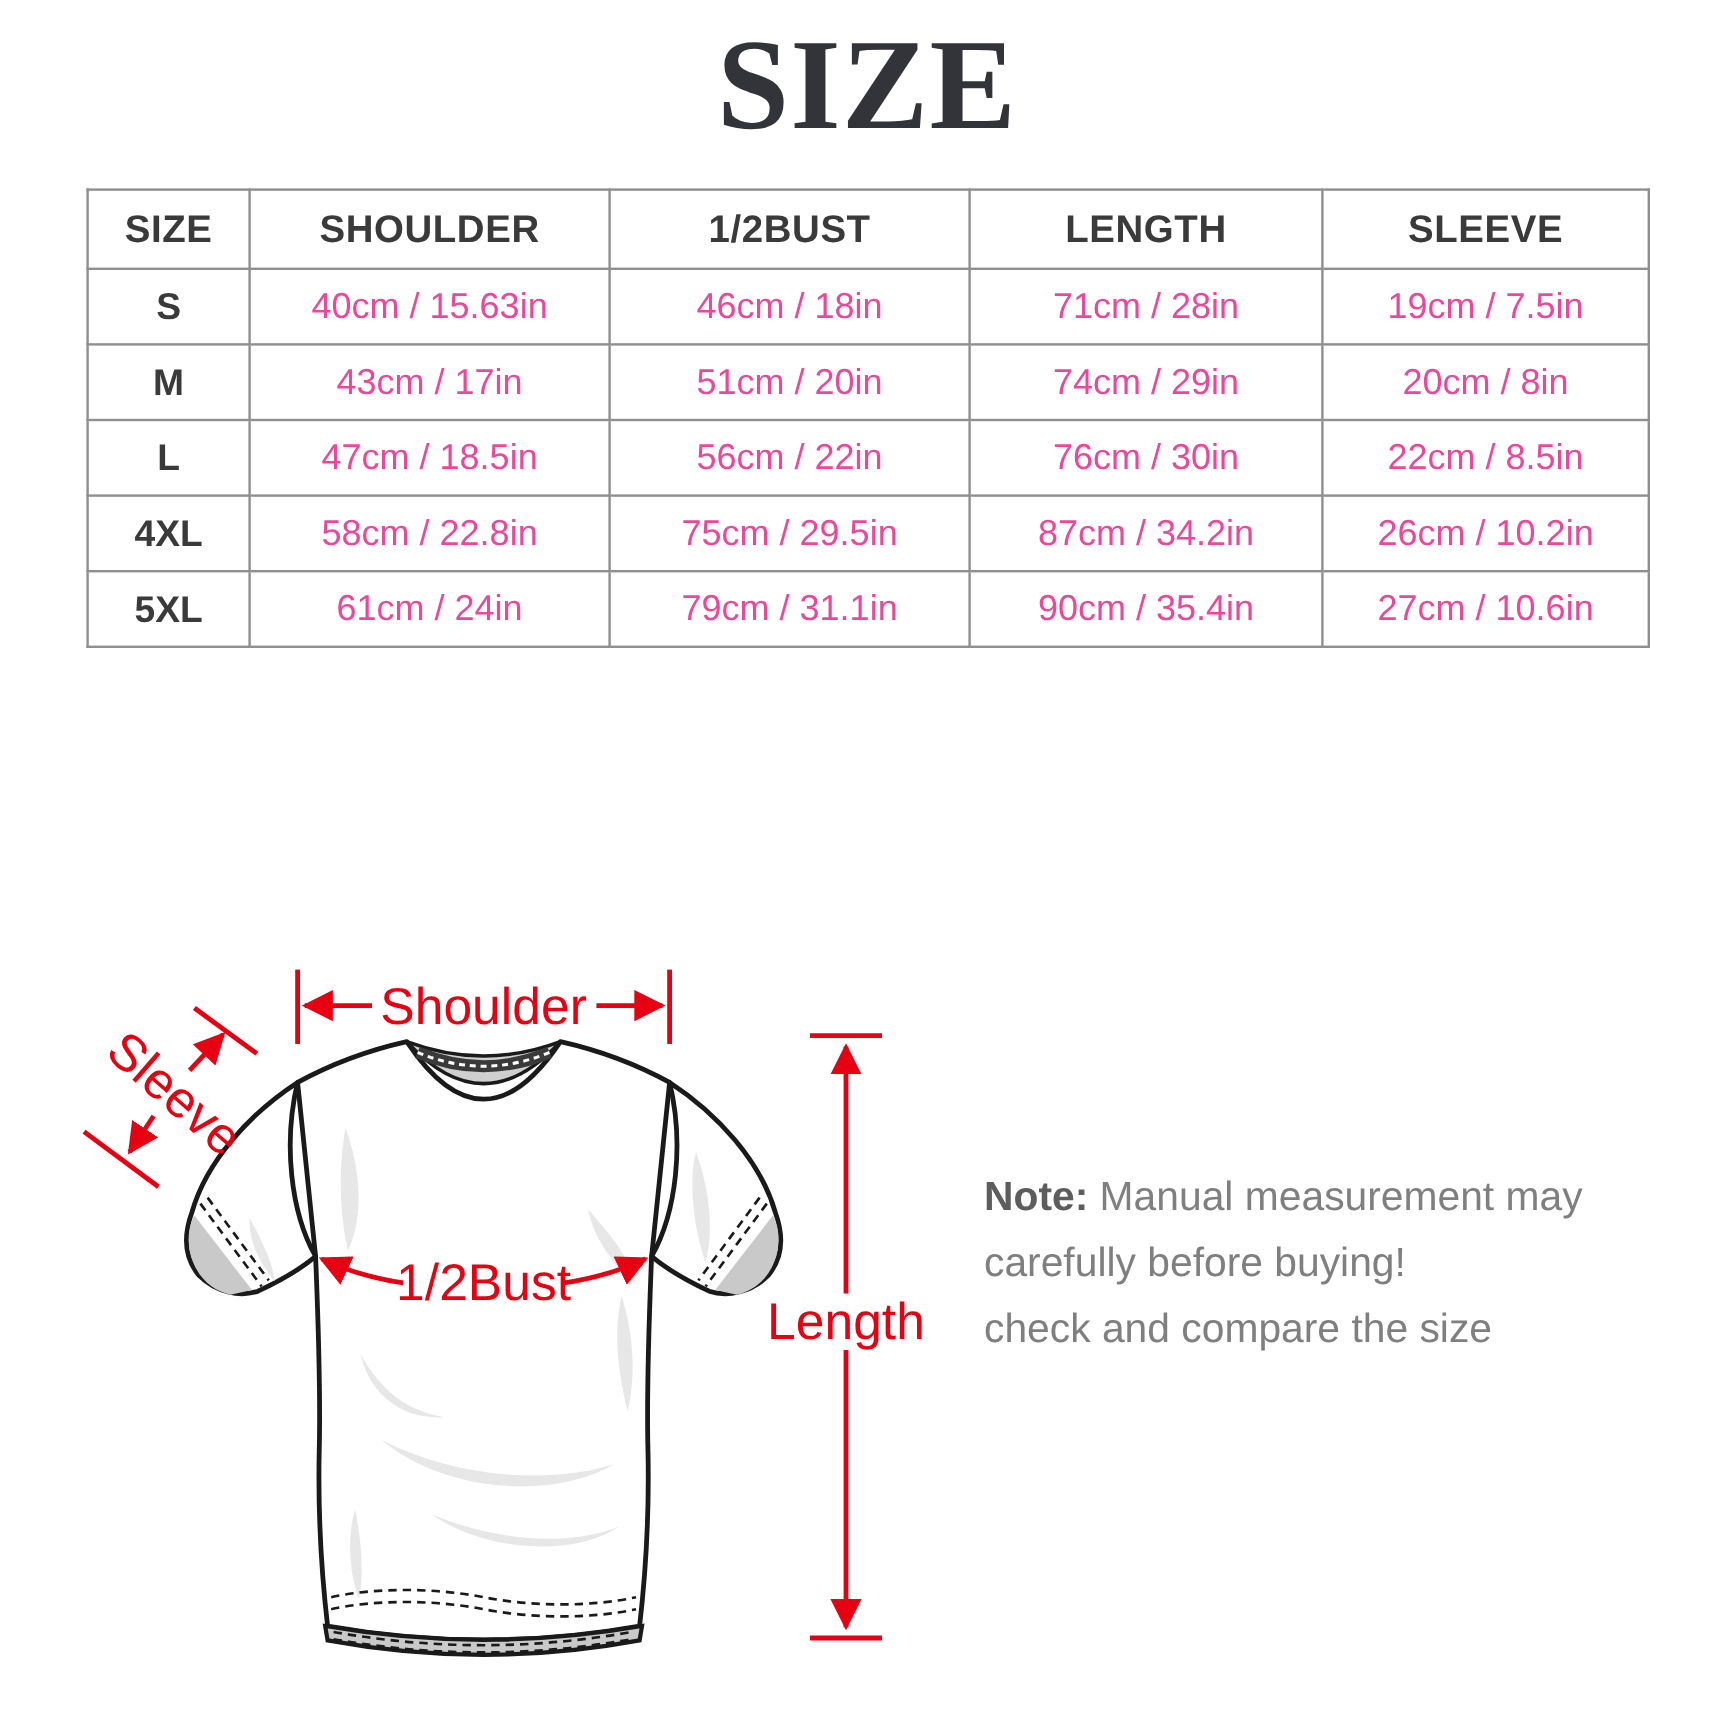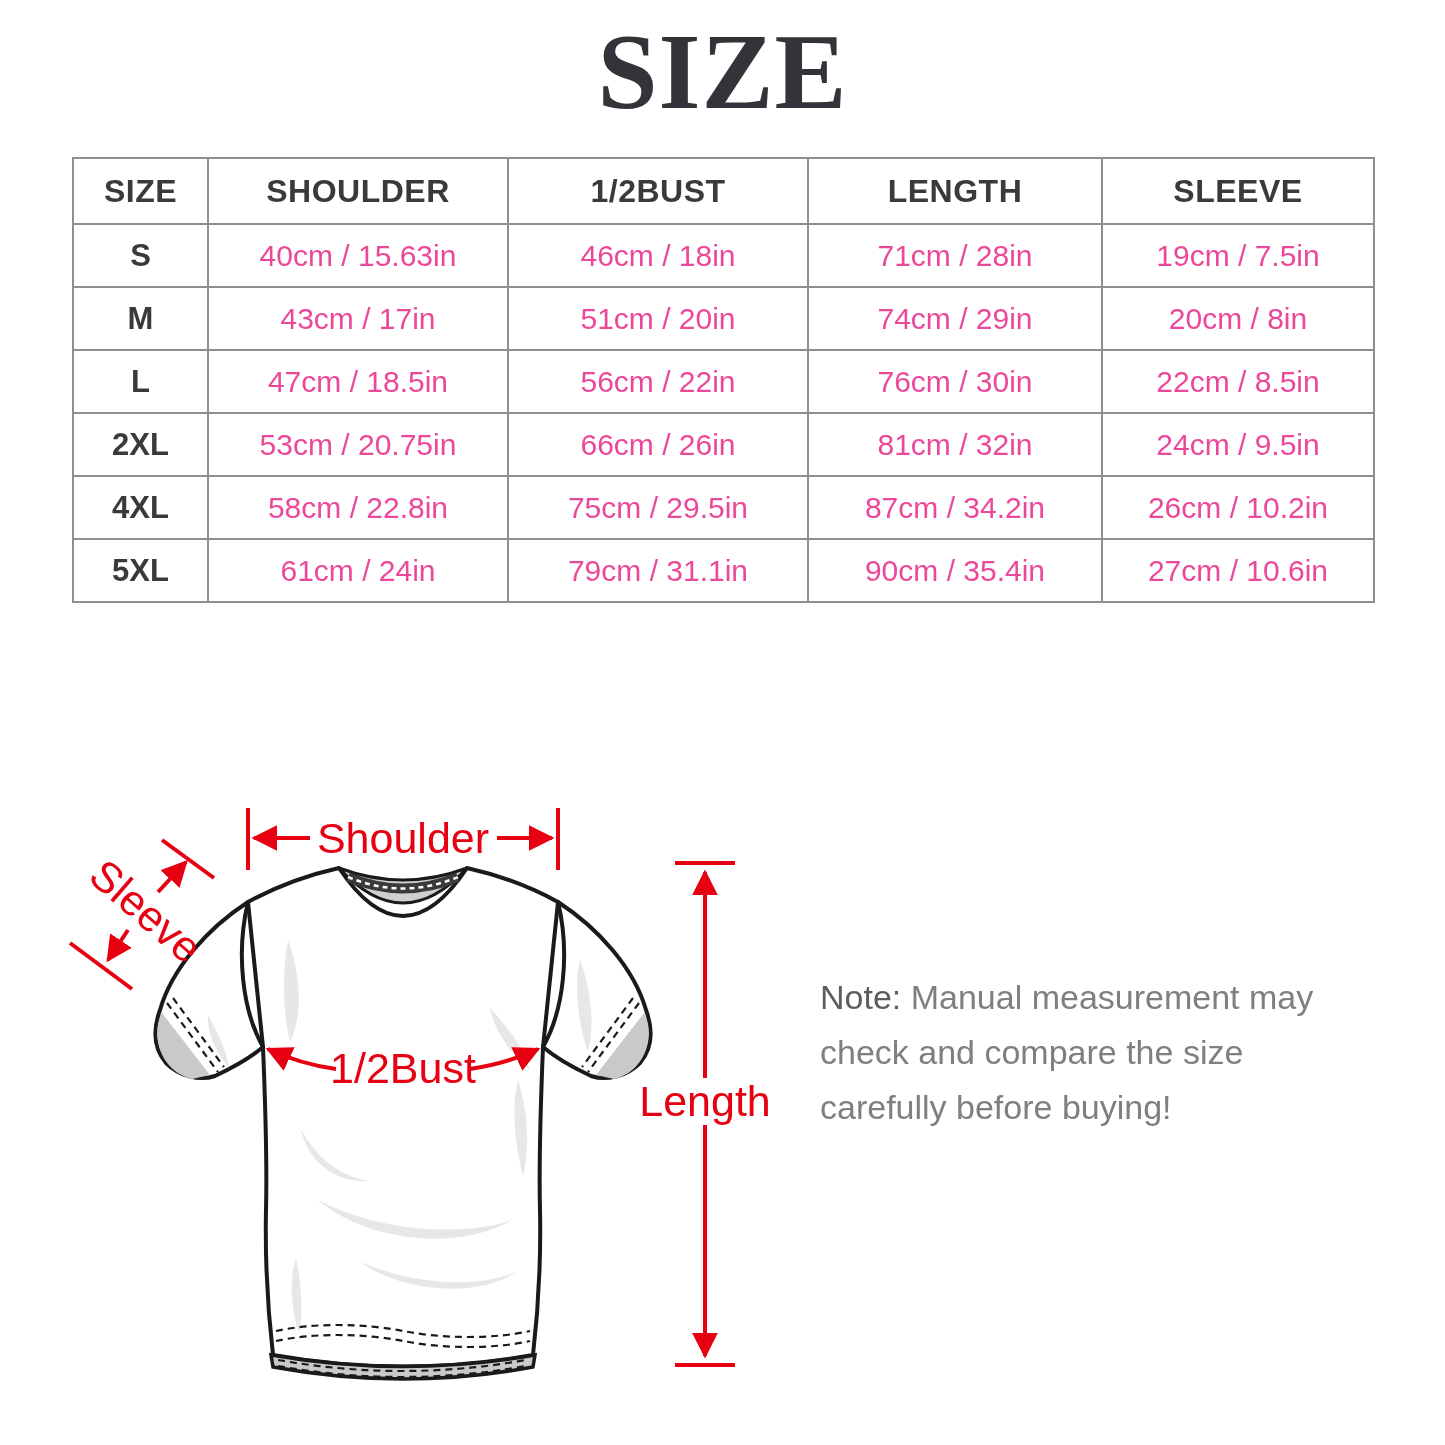--- a/index.html
+++ b/index.html
@@ -15,21 +15,21 @@
   table.size-table th{height:64px;font-size:32px;font-weight:bold;color:#3a3a3a;letter-spacing:.5px;}
   table.size-table td{height:61px;font-size:30px;color:#ec4899;font-weight:normal;}
   table.size-table td.size-col{font-weight:bold;color:#3a3a3a;font-size:31px;}
   .diagram{position:absolute;left:60px;top:780px;width:760px;height:660px;}
   .shirt-line{fill:none;stroke:#1a1a1a;stroke-width:4;stroke-linejoin:round;stroke-linecap:round;}
   .ann{stroke:var(--accent,#e60012);stroke-width:4;fill:none;stroke-linecap:butt;}
   .ann-text{fill:var(--accent,#e60012);font-size:43px;font-family:"Liberation Sans",sans-serif;}
   .stitch{fill:none;stroke:#1a1a1a;stroke-width:2.2;stroke-dasharray:7 5;}
   .note{position:absolute;left:820px;top:970px;width:540px;font-size:34px;
         line-height:55px;color:#7f7f7f;}
-  .note b{color:#5d5d5d;font-weight:normal;}
+  .note b{color:#5d5d5d;font-weight:bold;}
 </style>
 </head>
 <body>
 
 <div class="page">
 
   <div class="title">SIZE</div>
 
   <table class="size-table">
     <colgroup>
@@ -62,27 +62,20 @@
         <td>51cm / 20in</td>
         <td>74cm / 29in</td>
         <td>20cm / 8in</td>
       </tr>
       <tr>
         <td class="size-col">L</td>
         <td>47cm / 18.5in</td>
         <td>56cm / 22in</td>
         <td>76cm / 30in</td>
         <td>22cm / 8.5in</td>
-      </tr>
-      <tr>
-        <td class="size-col">2XL</td>
-        <td>53cm / 20.75in</td>
-        <td>66cm / 26in</td>
-        <td>81cm / 32in</td>
-        <td>24cm / 9.5in</td>
       </tr>
       <tr>
         <td class="size-col">4XL</td>
         <td>58cm / 22.8in</td>
         <td>75cm / 29.5in</td>
         <td>87cm / 34.2in</td>
         <td>26cm / 10.2in</td>
       </tr>
       <tr>
         <td class="size-col">5XL</td>
@@ -166,17 +159,17 @@
       <path class="ann" d="M615,83 H675"></path>
       <path class="ann" d="M615,585 H675"></path>
       <path class="ann" marker-end="url(#ah)" d="M645,298 V92"></path>
       <path class="ann" marker-end="url(#ah)" d="M645,345 V576"></path>
       <text class="ann-text" x="645" y="336" text-anchor="middle">Length</text>
     </g>
   </svg>
 
   <div class="note">
     <div><b>Note:</b> <span>Manual measurement may</span></div>
+    <div>carefully before buying!</div>
     <div>check and compare the size</div>
-    <div>carefully before buying!</div>
   </div>
 
 </div>
 
 </body></html>

